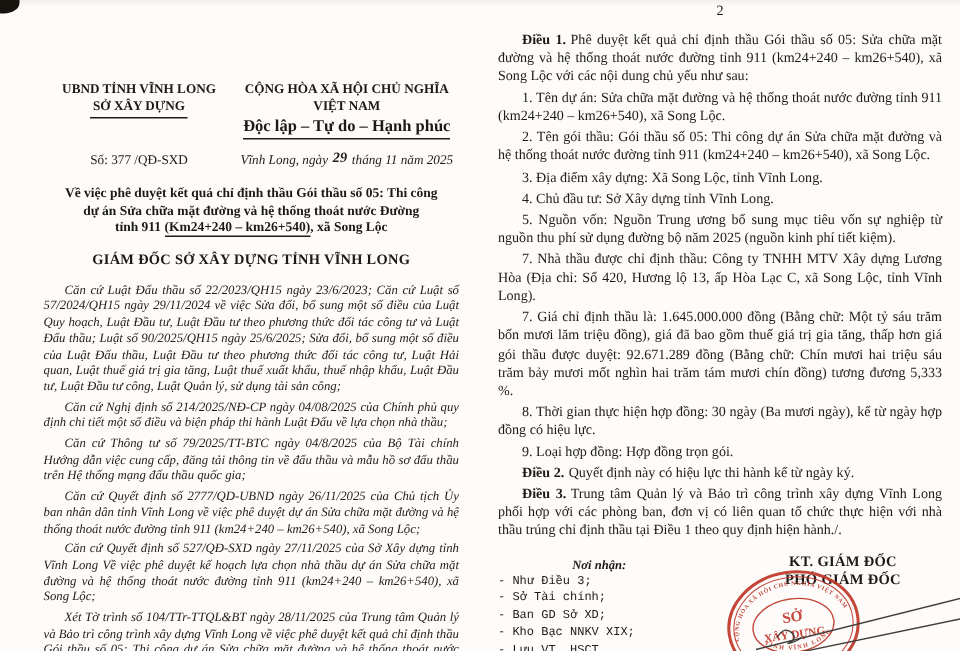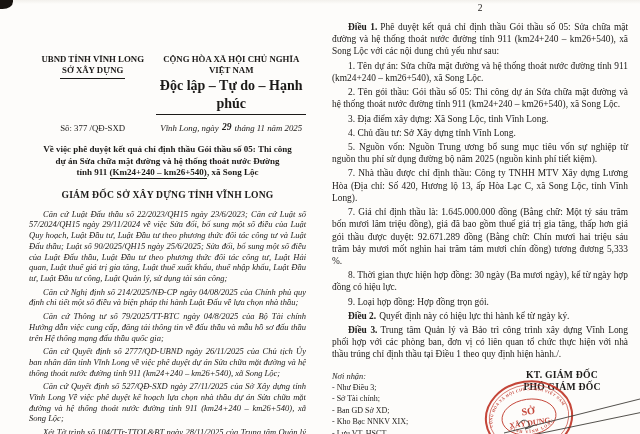--- a/index.html
+++ b/index.html
@@ -20,21 +20,21 @@
   
   .page-left {
     position:absolute; left:0; top:0; width:320px; height:434px;
     padding:10px 14px 0 29px; box-sizing:border-box;margin-top:44px;
   }
   .letterhead { display:flex; }
   .lh-org { width:46%; text-align:center; font-weight:bold; font-size:8.8px; line-height:1.3; }
   .org-name-underline { display:inline-block; border-bottom:1px solid #1c1a18; padding:0 2px 1px; }
   .lh-national { width:54%; text-align:center; font-weight:bold; line-height:1.3; }
   .motto-1 { font-size:8.8px; }
-  .motto-2 { font-size:14px; }
+  .motto-2 { font-size:11px; }
   .motto-underline { display:inline-block; border-bottom:1px solid #1c1a18; padding-bottom:1px; }
   .meta-row { display:flex; margin-top:8px; font-size:8.8px; }
   .doc-number { width:46%; text-align:center; }
   .issue-date { width:54%; text-align:center; font-style:italic; }
   .date-day { font-size:9.5px; position:relative; top:-1.5px; margin:0 1px; font-weight:bold; }
   .title-block { text-align:center; margin-top:11px; }
   .title-heading { font-size:11px; font-weight:bold; letter-spacing:.4px; }
   .subtitle { font-weight:bold; font-size:9px; line-height:1.28; margin-top:3px; }
   .sub3-underline { border-bottom:1.2px solid #1c1a18; padding-bottom:1px; }
   .authority { font-weight:bold; font-size:9.6px; margin-top:10px; letter-spacing:.2px; text-align:center; }
@@ -50,22 +50,22 @@
   }
   .page-number { text-align:center; font-size:9.5px; margin-bottom:8px; }
   .article, .item {
     text-align:justify; text-indent:16px;
     font-size:9.4px; line-height:1.3; margin:0 0 2px;
   }
   .art-label { margin-right:3px; }
   
   .sign-block { position:relative; height:126px; margin-top:8px; }
   .recipients { position:absolute; left:0; top:3px; width:135px; }
-  .recipients-title { font-weight:normal; font-style:italic; font-size:8.4px; margin-bottom:1px; }
-  .recipient-line { font-size:8px; line-height:1.45; }
+  .recipients-title { font-weight:bold; font-style:italic; font-size:8.4px; margin-bottom:1px;text-align:center; }
+  .recipient-line { font-size:8px; line-height:1.45;font-family:Liberation Mono, monospace; }
   .sig-titles { position:absolute; left:155px; top:0; width:150px; text-align:center; font-weight:bold; font-size:9.7px; line-height:1.3; letter-spacing:.2px; }
   .seal-wrap { position:absolute; left:150px; top:9px; width:94px; height:78px; transform:rotate(-8deg); opacity:.93; }
   .seal-wrap svg { width:100%; height:100%; }
   .stroke-overlay { position:absolute; left:128px; top:12px; width:192px; height:76px; pointer-events:none; }
 </style>
 </head>
 <body>
 
 <div class="scan">
   <div class="corner-artifact"></div>

